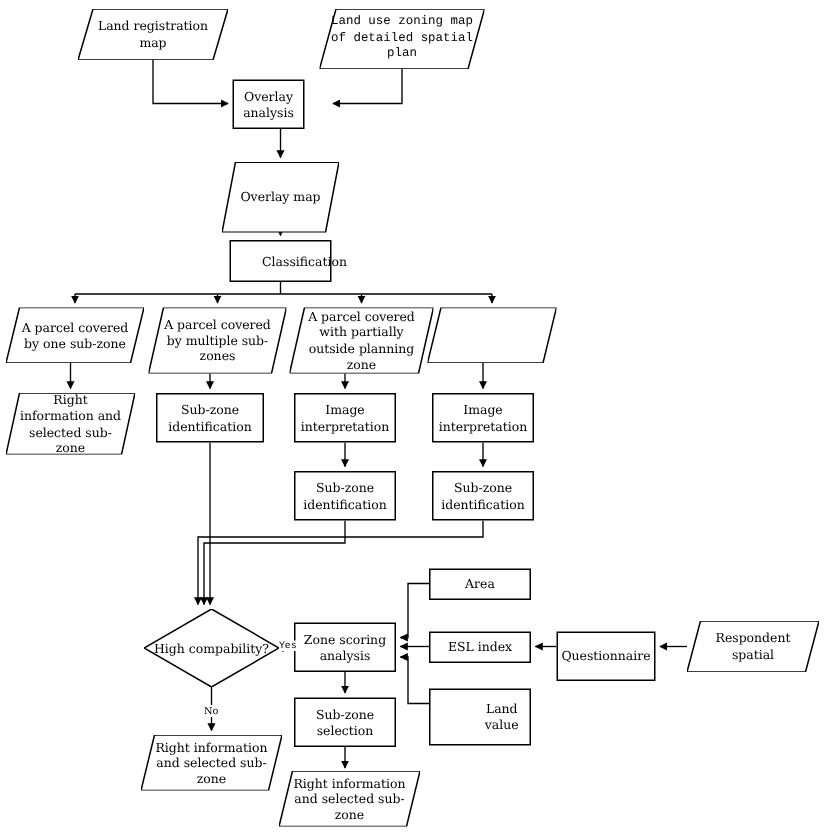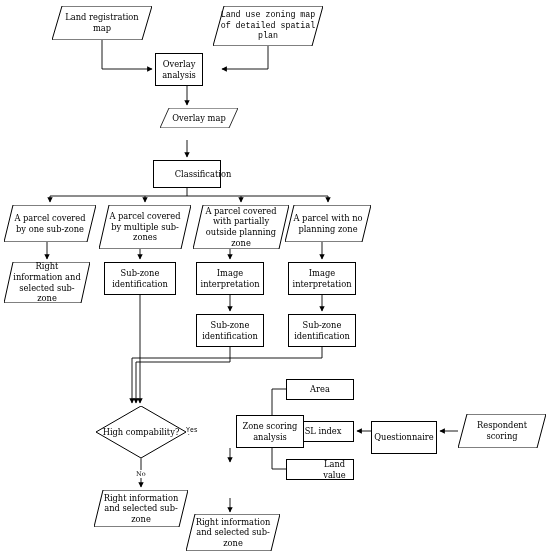--- a/index.html
+++ b/index.html
@@ -151,21 +151,21 @@
     <svg class="shape" viewBox="0 0 110 40" preserveAspectRatio="none">
         <polygon points="11,0 110,0 99,40 0,40" fill="#ffffff" stroke="#000000" stroke-width="1"></polygon>
       </svg>
     <span class="para-text">Land use zoning map of detailed spatial plan</span>
   </div>
 
   <div class="node rect" style="left:155px;top:53px;width:48px;height:33px;">
     <span>Overlay analysis</span>
   </div>
 
-  <div class="node para" style="left:160px;top:108px;width:78px;height:20px;">
+  <div class="node para" style="left:148px;top:108px;width:78px;height:47px;">
     <svg class="shape" viewBox="0 0 78 32" preserveAspectRatio="none">
         <polygon points="9,0 78,0 69,32 0,32" fill="#ffffff" stroke="#000000" stroke-width="1"></polygon>
       </svg>
     <span class="para-text">Overlay map</span>
   </div>
 
   <div class="node rect" style="left:153px;top:160px;width:68px;height:28px;padding-left:32px;">
     <span>Classification</span>
   </div>
 
@@ -187,21 +187,20 @@
     <svg class="shape" viewBox="0 0 96 44" preserveAspectRatio="none">
         <polygon points="10,0 96,0 86,44 0,44" fill="#ffffff" stroke="#000000" stroke-width="1"></polygon>
       </svg>
     <span class="para-text">A parcel covered with partially outside planning zone</span>
   </div>
 
   <div class="node para" style="left:285px;top:205px;width:86px;height:37px;">
     <svg class="shape" viewBox="0 0 86 37" preserveAspectRatio="none">
         <polygon points="9,0 86,0 77,37 0,37" fill="#ffffff" stroke="#000000" stroke-width="1"></polygon>
       </svg>
-    <span class="para-text">A parcel with no planning zone</span>
   </div>
 
   <div class="node para" style="left:4px;top:262px;width:86px;height:41px;">
     <svg class="shape" viewBox="0 0 86 41" preserveAspectRatio="none">
         <polygon points="9,0 86,0 77,41 0,41" fill="#ffffff" stroke="#000000" stroke-width="1"></polygon>
       </svg>
     <span class="para-text">Right information and selected sub-zone</span>
   </div>
 
   <div class="node rect" style="left:104px;top:262px;width:72px;height:33px;">
@@ -225,46 +224,49 @@
   </div>
 
   <div class="node rect" style="left:286px;top:379px;width:68px;height:21px;">
     <span>Area</span>
   </div>
 
   <div class="node rect" style="left:286px;top:421px;width:68px;height:21px;">
     <span>ESL index</span>
   </div>
 
-  <div class="node rect" style="left:286px;top:459px;width:68px;height:21px;padding-left:29px;">
+  <div class="node rect" style="left:286px;top:459px;width:68px;height:38px;padding-left:29px;">
     <span>Land value</span>
   </div>
 
   <div class="node rect" style="left:371px;top:421px;width:66px;height:33px;">
     <span>Questionnaire</span>
   </div>
 
   <div class="node para" style="left:458px;top:414px;width:88px;height:34px;">
     <svg class="shape" viewBox="0 0 88 34" preserveAspectRatio="none">
         <polygon points="9,0 88,0 79,34 0,34" fill="#ffffff" stroke="#000000" stroke-width="1"></polygon>
       </svg>
-    <span class="para-text">Respondent scoring</span>
+    <span class="para-text">Respondent spatial</span>
   </div>
 
   <div class="node diamond" style="left:96px;top:406px;width:90px;height:52px;text-align:center;">
     <svg class="shape" viewBox="0 0 90 52" preserveAspectRatio="none">
         <polygon points="45,0 90,26 45,52 0,26" fill="#ffffff" stroke="#000000" stroke-width="1"></polygon>
       </svg>
     <span class="dia-text">High compability?</span>
   </div>
 
-  <div class="node rect" style="left:196px;top:415px;width:68px;height:33px;margin-left:40px;">
+  <div class="node rect" style="left:196px;top:415px;width:68px;height:33px;">
     <span>Zone scoring analysis</span>
   </div>
 
+  <div class="node rect" style="left:196px;top:465px;width:68px;height:33px;">
+    <span>Sub-zone selection</span>
+  </div>
 
   <div class="node para" style="left:94px;top:490px;width:94px;height:37px;">
     <svg class="shape" viewBox="0 0 94 37" preserveAspectRatio="none">
         <polygon points="9,0 94,0 85,37 0,37" fill="#ffffff" stroke="#000000" stroke-width="1"></polygon>
       </svg>
     <span class="para-text">Right information and selected sub-zone</span>
   </div>
 
   <div class="node para" style="left:186px;top:514px;width:94px;height:37px;">
     <svg class="shape" viewBox="0 0 94 37" preserveAspectRatio="none">

